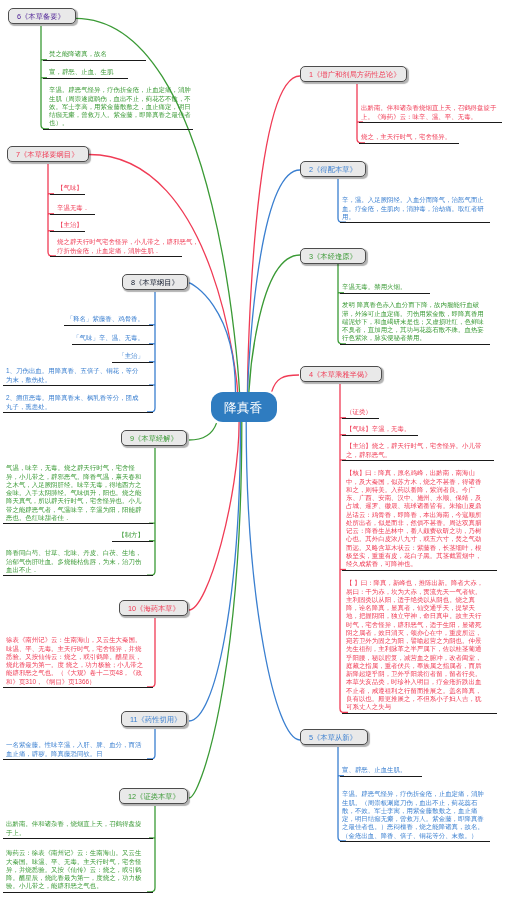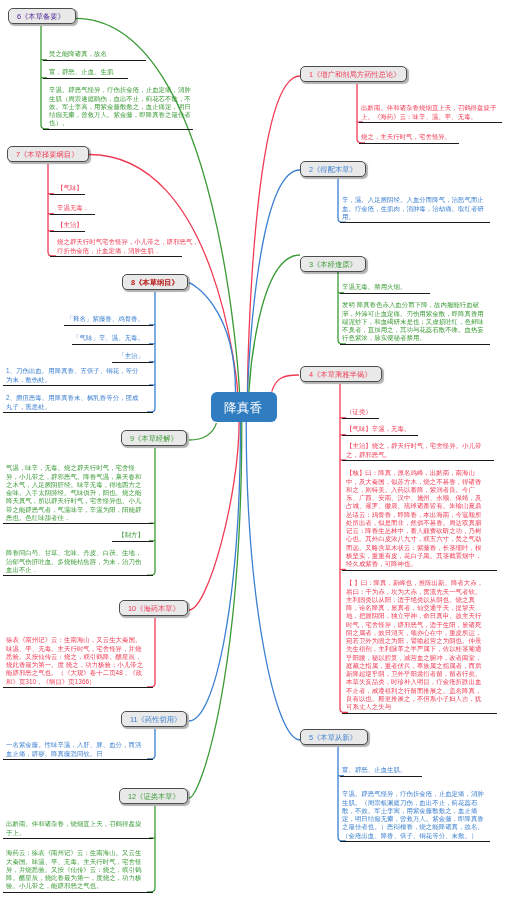--- a/index.html
+++ b/index.html
@@ -2,21 +2,21 @@
 <html><head>
 <meta charset="utf-8">
 <style>
 html,body{margin:0;padding:0;background:#fff;}
 body{width:505px;height:907px;position:relative;overflow:hidden;
      font-family:"Liberation Sans",sans-serif;}
 svg.links{position:absolute;left:0;top:0;width:505px;height:907px;}
 .node{position:absolute;background:#e9e9e9;border:1px solid #4d4d4d;border-radius:5px;
       box-shadow:1.5px 1.5px 1px rgba(0,0,0,.3);height:10px;padding:2px 8px;white-space:nowrap;overflow:hidden;}
 .ntx{font-size:14.6px;line-height:20px;transform:scale(.5);transform-origin:0 0;white-space:nowrap;display:inline-block;}
-.center{position:absolute;background:#2f7cc0;color:#fff;border-radius:6px;
+.center{position:absolute;background:#2f7cc0;color:#fff;border-radius:12px;
         height:18px;padding:6px 13px;overflow:hidden;}
 .ctx{font-size:25.6px;line-height:36px;transform:scale(.5);transform-origin:0 0;white-space:nowrap;display:inline-block;}
 .grp{position:absolute;}
 .blkw{overflow:hidden;}
 .blk{font-size:12.9px;line-height:16.5px;transform:scale(.5);transform-origin:0 0;width:200%;}
 .ul{height:1px;background:#1a1a1a;margin-top:1.5px;}
 </style>
 </head>
 <body>
 
@@ -79,21 +79,21 @@
     </div>
     <div class="ul" style="margin-left:-2px;width:100px;"></div>
   </div>
 <div class="node" style="left:300px;top:161px;width:48px;color:#3a7fd0;"><div class="ntx">2《得配本草》</div></div>
 <div class="grp" style="left:342px;top:196px;width:146px;color:#3a7fd0;">
     <div class="blkw" style="height:24.75px;">
       <div class="blk" style="">辛，温。入足厥阴经。入血分而降气，治怒气而止血。疗金疮，生肌肉，消肿毒，治劫痛。取红者研用。</div>
     </div>
     <div class="ul" style="margin-left:-2px;width:150px;"></div>
   </div>
-<div class="node" style="left:300px;top:256px;width:48px;color:#3a9a35;"><div class="ntx">3《本经逢原》</div></div>
+<div class="node" style="left:300px;top:248px;width:48px;color:#3a9a35;"><div class="ntx">3《本经逢原》</div></div>
 <div class="grp" style="left:342px;top:283px;width:146px;color:#3a9a35;">
     <div class="blkw" style="height:8.25px;">
       <div class="blk" style="">辛温无毒。禁用火烟。</div>
     </div>
     <div class="ul" style="margin-left:-2px;width:90px;"></div>
   </div>
 <div class="grp" style="left:342px;top:301px;width:146px;color:#3a9a35;">
     <div class="blkw" style="height:41.25px;">
       <div class="blk" style="">发明 降真香色赤入血分而下降，故内服能行血破滞，外涂可止血定痛。刃伤用紫金散，即降真香用端泥炒下，和血竭研末是也；又虚损吐红，色鲜味不臭者，直加用之，其功与花蕊石散不殊。血热妄行色紫浓，脉实便秘者禁用。</div>
     </div>
@@ -180,21 +180,21 @@
       <div class="blk" style="">【主治】</div>
     </div>
     <div class="ul" style="margin-left:-7px;width:35px;"></div>
   </div>
 <div class="grp" style="left:57px;top:238px;width:146px;color:#f03b55;">
     <div class="blkw" style="height:16.5px;">
       <div class="blk" style="">烧之辟天行时气宅舍怪异，小儿带之，辟邪恶气，疗折伤金疮，止血定痛，消肿生肌．</div>
     </div>
     <div class="ul" style="margin-left:-7px;width:132px;"></div>
   </div>
-<div class="node" style="left:122px;top:274px;width:48px;color:#b91c1c;font-weight:bold;"><div class="ntx">8《本草纲目》</div></div>
+<div class="node" style="left:122px;top:274px;width:48px;color:#0f172a;"><div class="ntx">8《本草纲目》</div></div>
 <div class="grp" style="left:66px;top:315px;width:78px;color:#3a7fd0;">
     <div class="blkw" style="height:8.25px;">
       <div class="blk" style="text-align:right;">「释名」紫藤香、鸡骨香。</div>
     </div>
     <div class="ul" style="margin-left:-2px;width:89px;"></div>
   </div>
 <div class="grp" style="left:72px;top:334px;width:72px;color:#3a7fd0;">
     <div class="blkw" style="height:8.25px;">
       <div class="blk" style="text-align:right;">「气味」辛、温、无毒。</div>
     </div>

